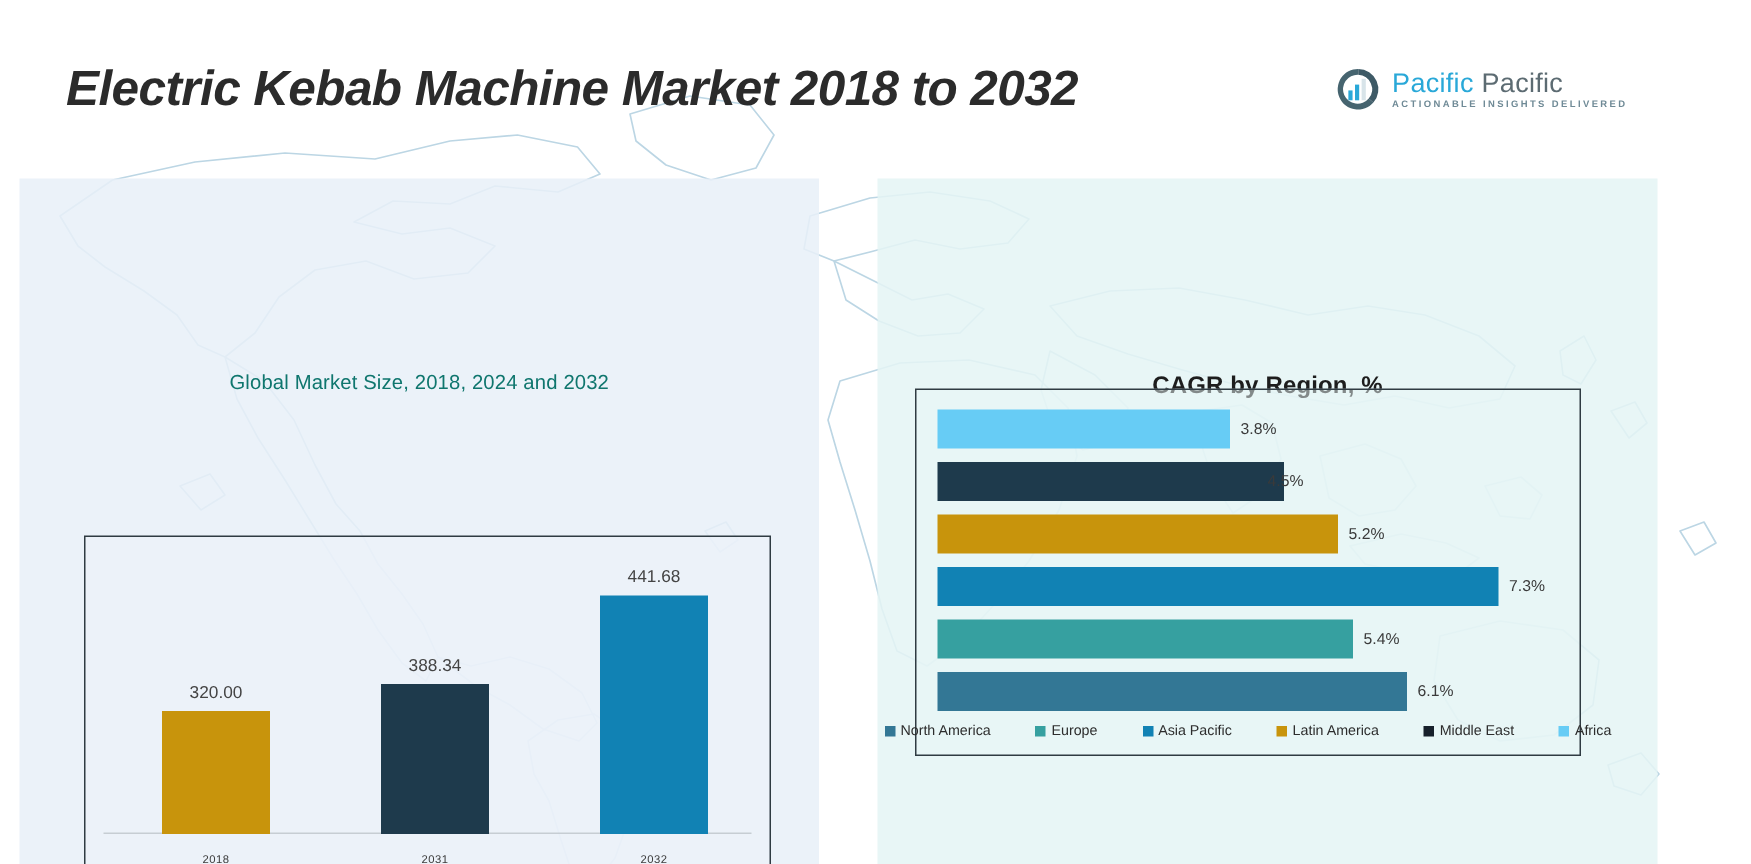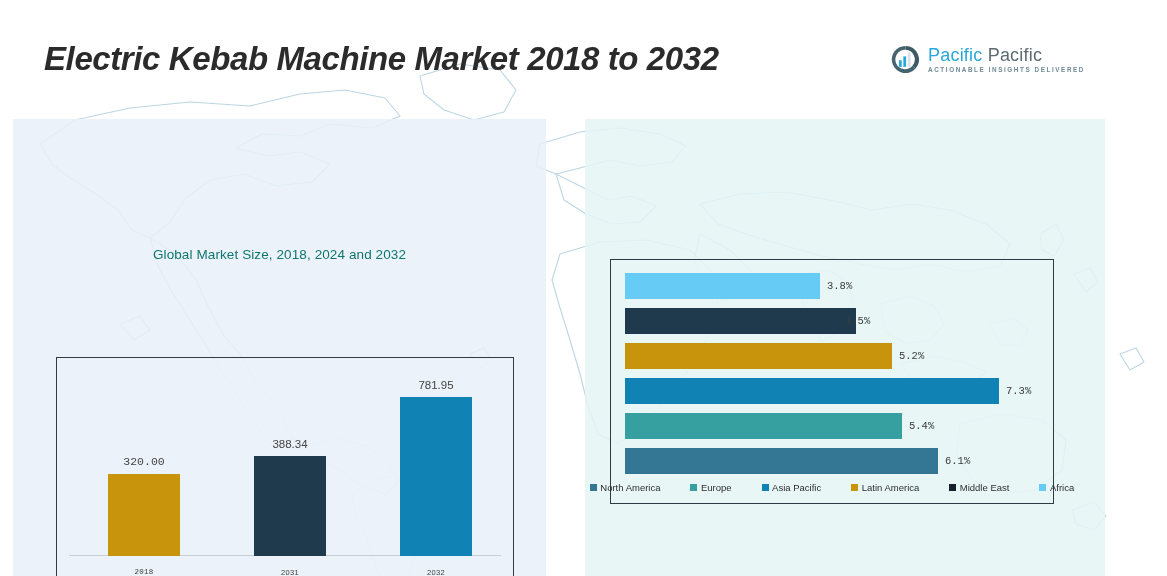--- a/index.html
+++ b/index.html
@@ -75,21 +75,21 @@
     position: absolute; top: 100%; left: 0; width: 100%; text-align: center;
     font-size: 7.5px; color: #3b3b3b; padding-top: 12px; letter-spacing: .3px;
   }
 
   
   #chart-right {
     position: absolute; left: 25px; top: 140px; width: 444px; height: 245px;
     border: 1.6px solid #2f3b42; background: rgba(231,246,245,0.5);
   }
   .hbar-plot { position: absolute; left: 14px; right: 10px; top: 13px; bottom: 40px; }
-  .hbar-row { position: relative; height: 26px; margin-bottom: 9px; font-family: Liberation Mono, monospace; }
+  .hbar-row { position: relative; height: 26px; margin-bottom: 9px; }
   .hbar { position: absolute; left: 0; top: 0; height: 26px; }
   .hbar-value {
     position: absolute; top: 50%; transform: translateY(-50%);
     font-size: 10.5px; color: #3a3a3a; white-space: nowrap; padding-left: 7px;
   }
   .hbar-legend {
     position: absolute; left: 0; right: 0; bottom: 10px;
     display: flex; justify-content: center; align-items: center; gap: 30px;
     font-size: 9.5px; color: #2d2d2d;
   }
@@ -157,40 +157,41 @@
       </div>
     </div>
   </div>
 
   <div class="panel" id="panel-left">
     <div class="panel-subtitle" id="left-sub">Global Market Size, 2018, 2024 and 2032</div>
 
     <div id="chart-left">
       <div class="vbar-plot" id="vbar-plot">
         <div class="vbar-axis"></div>
-      <div class="vbar-group g0" style="height: 180px; font-family: Liberation Mono, monospace;">
+      <div class="vbar-group g0" style="height: 180px;">
             <div class="vbar" style="height: 82px; background: rgb(200, 148, 12);"></div>
             <div class="vbar-value" style="bottom: 88px;">320.00</div>
             <div class="vbar-cat">2018</div>
           </div>
           <div class="vbar-group g1" style="height: 180px;">
             <div class="vbar" style="height: 100px; background: rgb(30, 58, 76);"></div>
             <div class="vbar-value" style="bottom: 106px;">388.34</div>
             <div class="vbar-cat">2031</div>
           </div>
           <div class="vbar-group g2" style="height: 180px;">
             <div class="vbar" style="height: 159px; background: rgb(17, 130, 180);"></div>
-            <div class="vbar-value" style="bottom: 165px;">781.95</div>
+            <div class="vbar-value" style="bottom: 165px;">441.68</div>
             <div class="vbar-cat">2032</div>
           </div>
         </div>
     </div>
   </div>
 
   <div class="panel" id="panel-right">
+    <div class="panel-title-bold" id="right-title">CAGR by Region, %</div>
 
     <div id="chart-right">
       <div class="hbar-plot" id="hbar-plot">
           <div class="hbar-row">
             <div class="hbar" style="width: 195px; background: rgb(103, 204, 245);"></div>
             <div class="hbar-value" style="left: 195px;">3.8%</div>
           </div>
           <div class="hbar-row">
             <div class="hbar" style="width: 231px; background: rgb(30, 58, 76);"></div>
             <div class="hbar-value" style="left: 213px;">4.5%</div>

